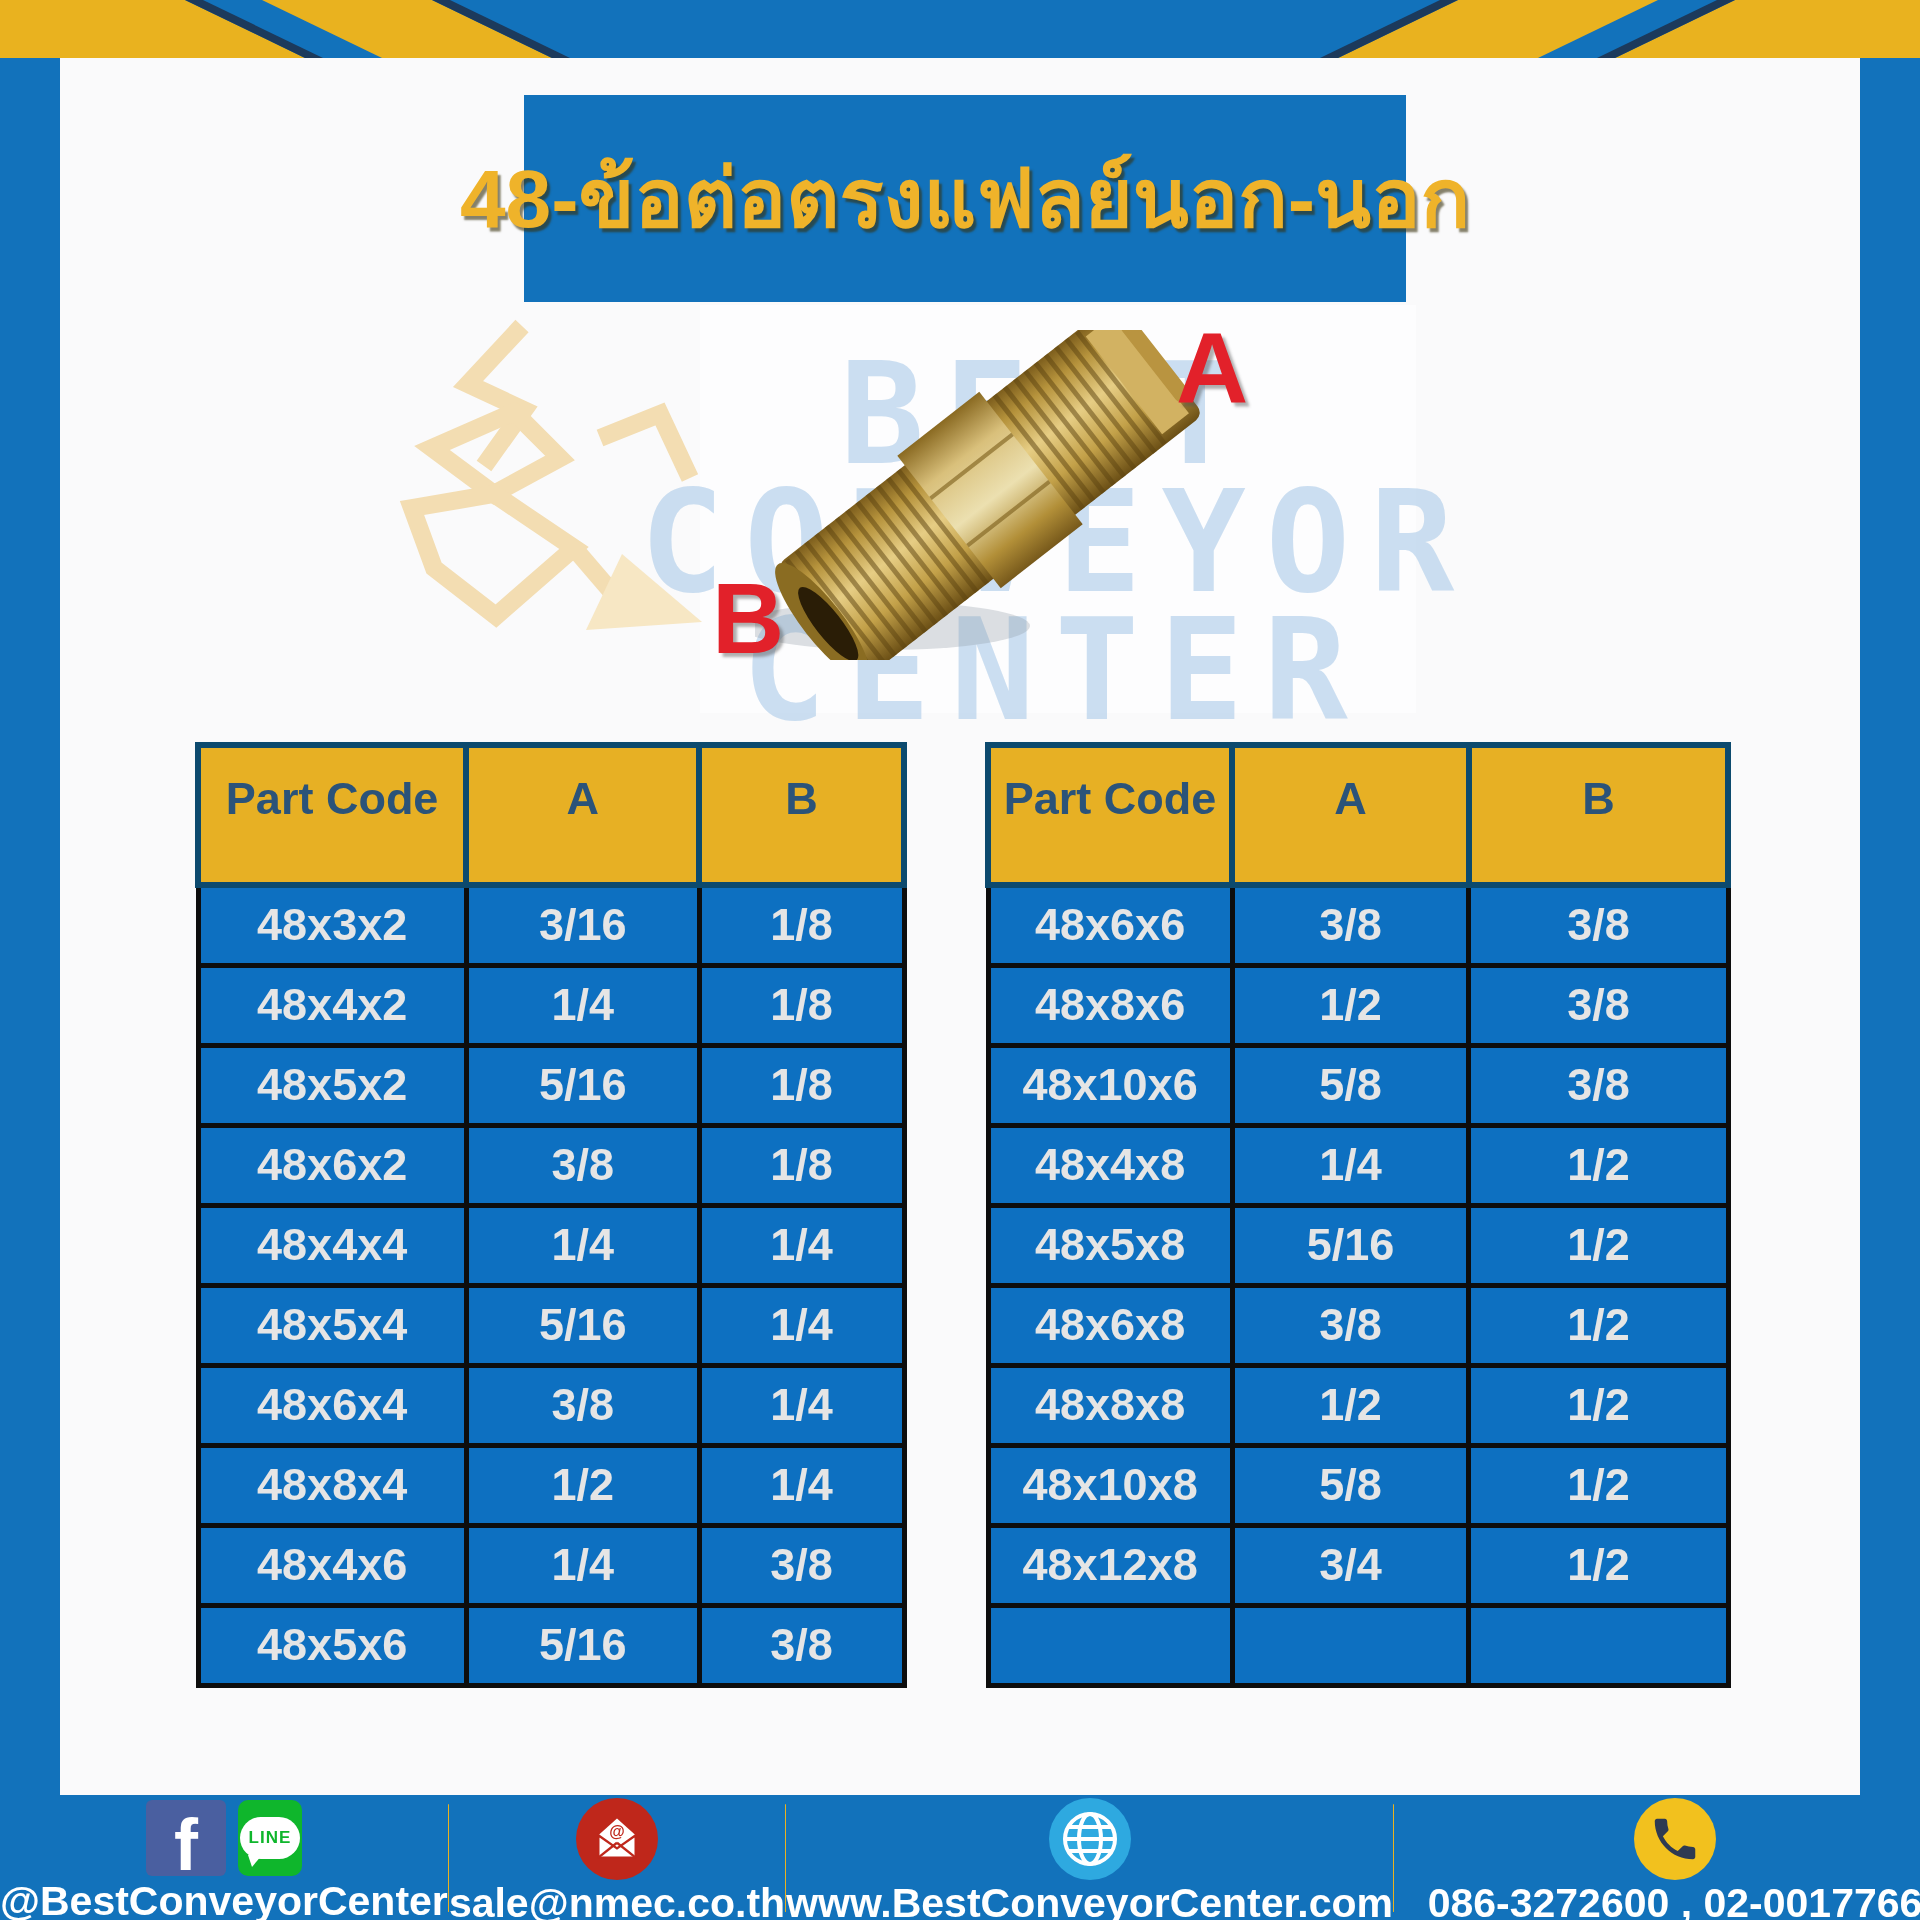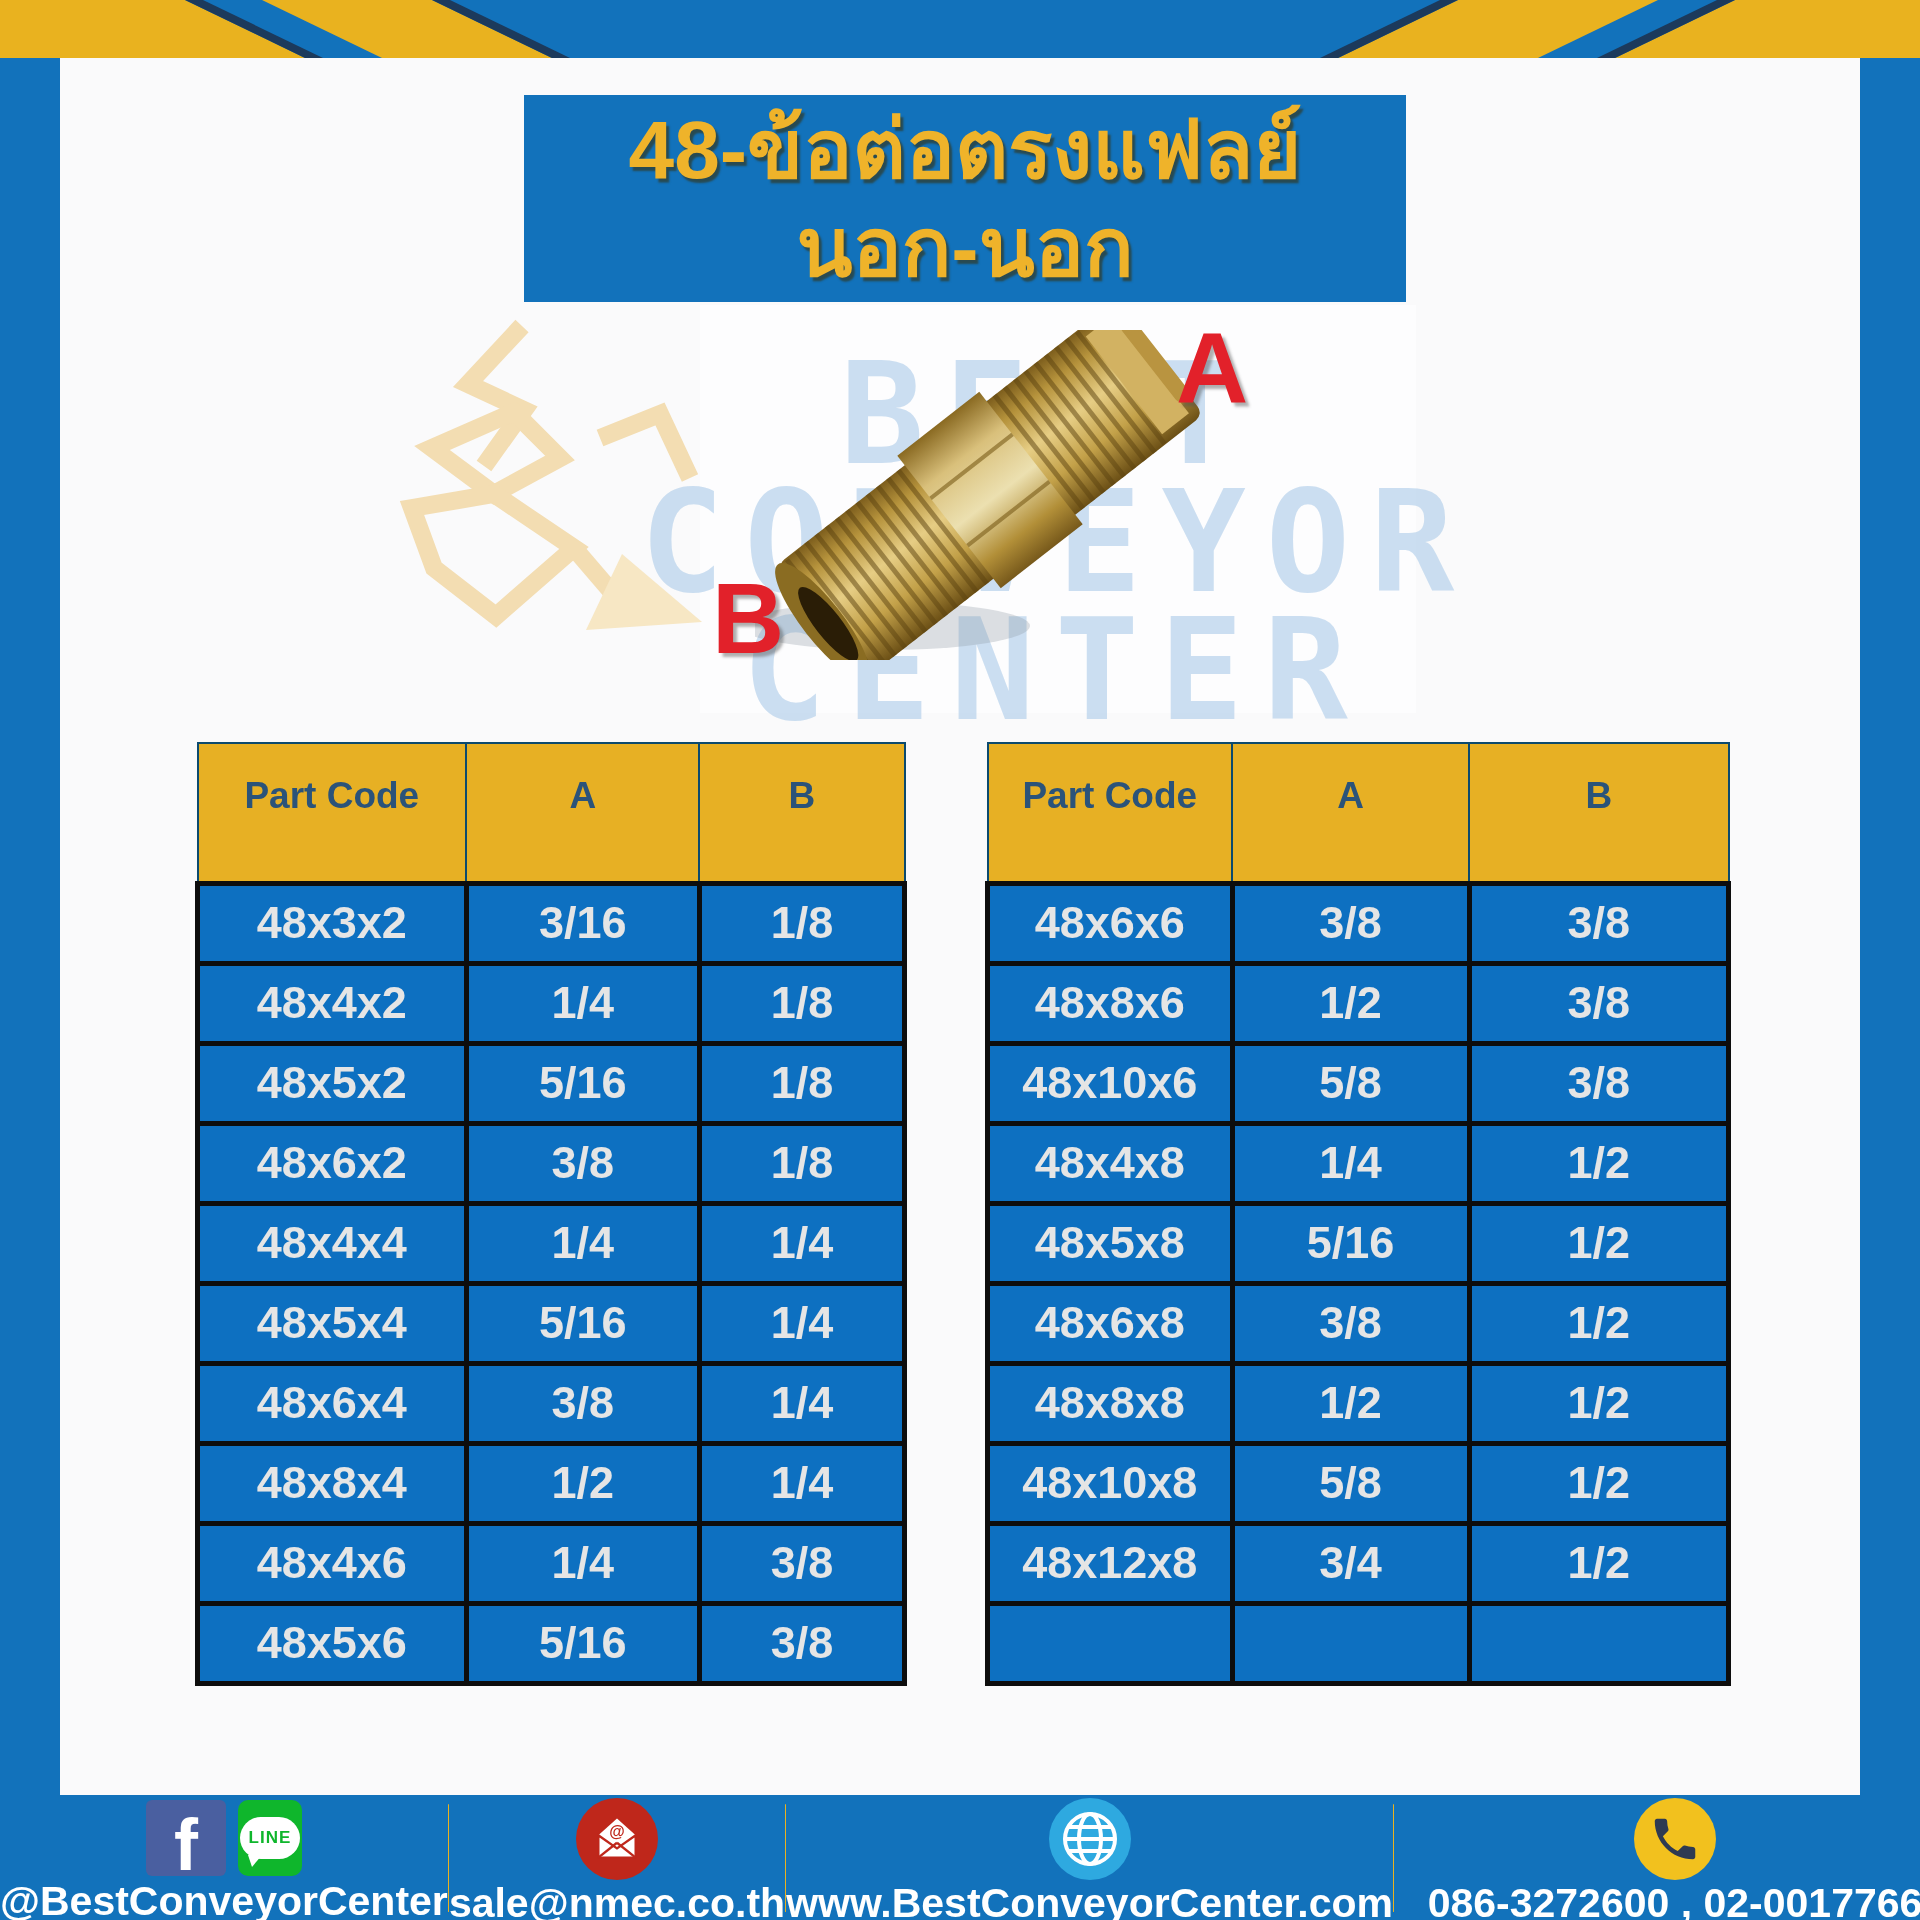--- a/index.html
+++ b/index.html
@@ -10,21 +10,21 @@
     font-family:"Liberation Sans","DejaVu Sans",sans-serif;
   }
   
   .top-band{position:absolute;left:0;top:0;width:1920px;height:58px;}
   
   .card{position:absolute;left:60px;top:58px;width:1800px;height:1737px;background:#fafafb;}
   
   .banner{
     position:absolute;left:524px;top:95px;width:882px;height:207px;
     background:var(--primary-blue,#1272bb);
-    display:flex;flex-direction:column;align-items:center;justify-content:center;
+    display:flex;flex-direction:row;align-items:center;justify-content:center;
   }
   .banner .t-line{
     color:var(--title-yellow,#efb32a);font-weight:bold;font-size:82px;line-height:98px;
     text-shadow:3px 4px 2px rgba(55,48,12,0.6);white-space:nowrap;
   }
   
   .photo-bg{position:absolute;left:700px;top:305px;width:716px;height:408px;background:#fdfdfe;}
   .wm-logo{position:absolute;left:372px;top:318px;}
   .wm-line{
     position:absolute;font-family:"DejaVu Sans Mono","Liberation Mono",monospace;
@@ -40,21 +40,21 @@
     text-shadow:4px 4px 3px rgba(80,80,80,0.45);line-height:100px;
   }
   .dim-a{left:1176px;top:318px;}
   .dim-b{left:712px;top:568px;}
   
   .spec-table{position:absolute;top:742px;border-collapse:collapse;table-layout:fixed;}
   .spec-left{left:195px;width:712px;}
   .spec-right{left:985px;width:746px;}
   .spec-table th{
     height:140px;background:var(--accent-yellow,#e7b024);color:var(--header-text,#2b5379);
-    font-size:37px;font-weight:bold;border:2px solid #0c4a6e;
+    font-size:45px;font-weight:bold;border:6px solid #0c4a6e;
     vertical-align:middle;padding-bottom:34px;text-align:center;
   }
   .spec-table td{
     height:80px;background:var(--row-blue,#0d70c1);color:#e5e5e5;
     font-size:45px;font-weight:bold;border:5px solid #0d0d0d;text-align:center;
   }
   .spec-left col.c1{width:38%;} .spec-left col.c2{width:33%;} .spec-left col.c3{width:29%;}
   .spec-right col.c1{width:33%;} .spec-right col.c2{width:32%;} .spec-right col.c3{width:35%;}
   
   .footer{

